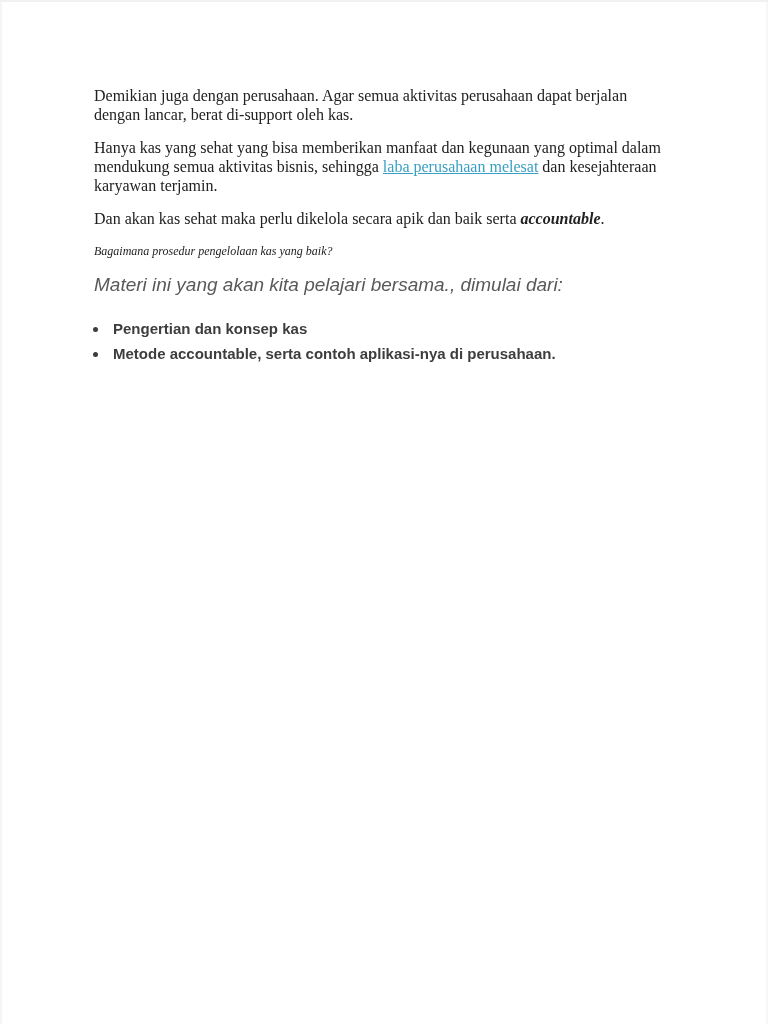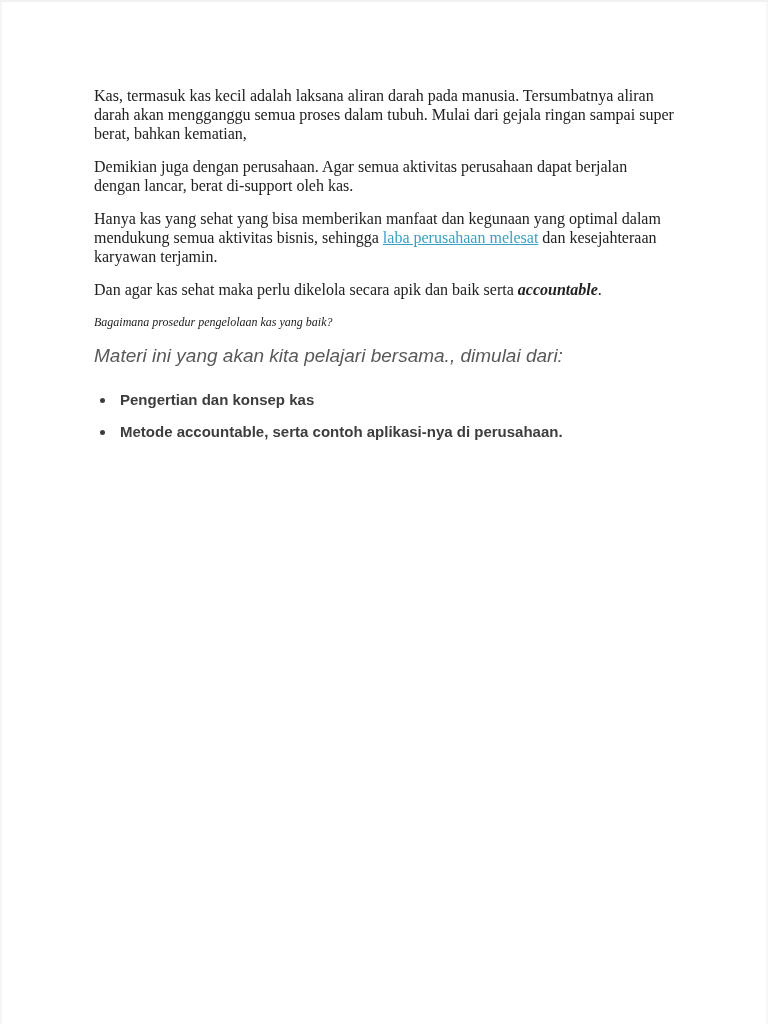--- a/index.html
+++ b/index.html
@@ -61,45 +61,44 @@
     padding: 0;
   }
   ul.bullets li {
     position: relative;
     padding-left: 20px;
     font-family: "Liberation Sans", sans-serif;
     font-weight: bold;
     font-size: 15px;
     line-height: 20px;
     color: #3d3d3d;
-    margin: 12px;
+    margin: 5px;
   }
   ul.bullets li .dot {
     position: absolute;
     left: 0;
     top: 8px;
     width: 5px;
     height: 5px;
     border-radius: 50%;
     background: #3d3d3d;
   }
 </style>
 </head>
 <body>
 
 <div class="doc">
   <div class="content">
 
-    <p class="serif">Kas, termasuk kas kecil adalah laksana aliran darah pada manusia. Tersumbatnya aliran darah akan mengganggu semua proses dalam tubuh. Mulai dari gejala ringan sampai super berat, bahkan kematian,</p>
 
     <p class="serif">Demikian juga dengan perusahaan. Agar semua aktivitas perusahaan dapat berjalan dengan lancar, berat di-support oleh kas.</p>
 
     <p class="serif"><span>Hanya kas yang sehat yang bisa memberikan manfaat dan kegunaan yang optimal dalam mendukung semua aktivitas bisnis, sehingga </span><a class="link" href="#">laba perusahaan melesat</a><span> dan kesejahteraan karyawan terjamin.</span></p>
 
-    <p class="serif"><span>Dan agar kas sehat maka perlu dikelola secara apik dan baik serta </span><em class="accent">accountable</em><span>.</span></p>
+    <p class="serif"><span>Dan akan kas sehat maka perlu dikelola secara apik dan baik serta </span><em class="accent">accountable</em><span>.</span></p>
 
     <p class="serif-italic">Bagaimana prosedur pengelolaan kas yang baik?</p>
 
     <p class="sans-italic">Materi ini yang akan kita pelajari bersama., dimulai dari:</p>
 
     <ul class="bullets">
       <li>
         <span class="dot"></span>
         <span>Pengertian dan konsep kas</span>
       </li>

